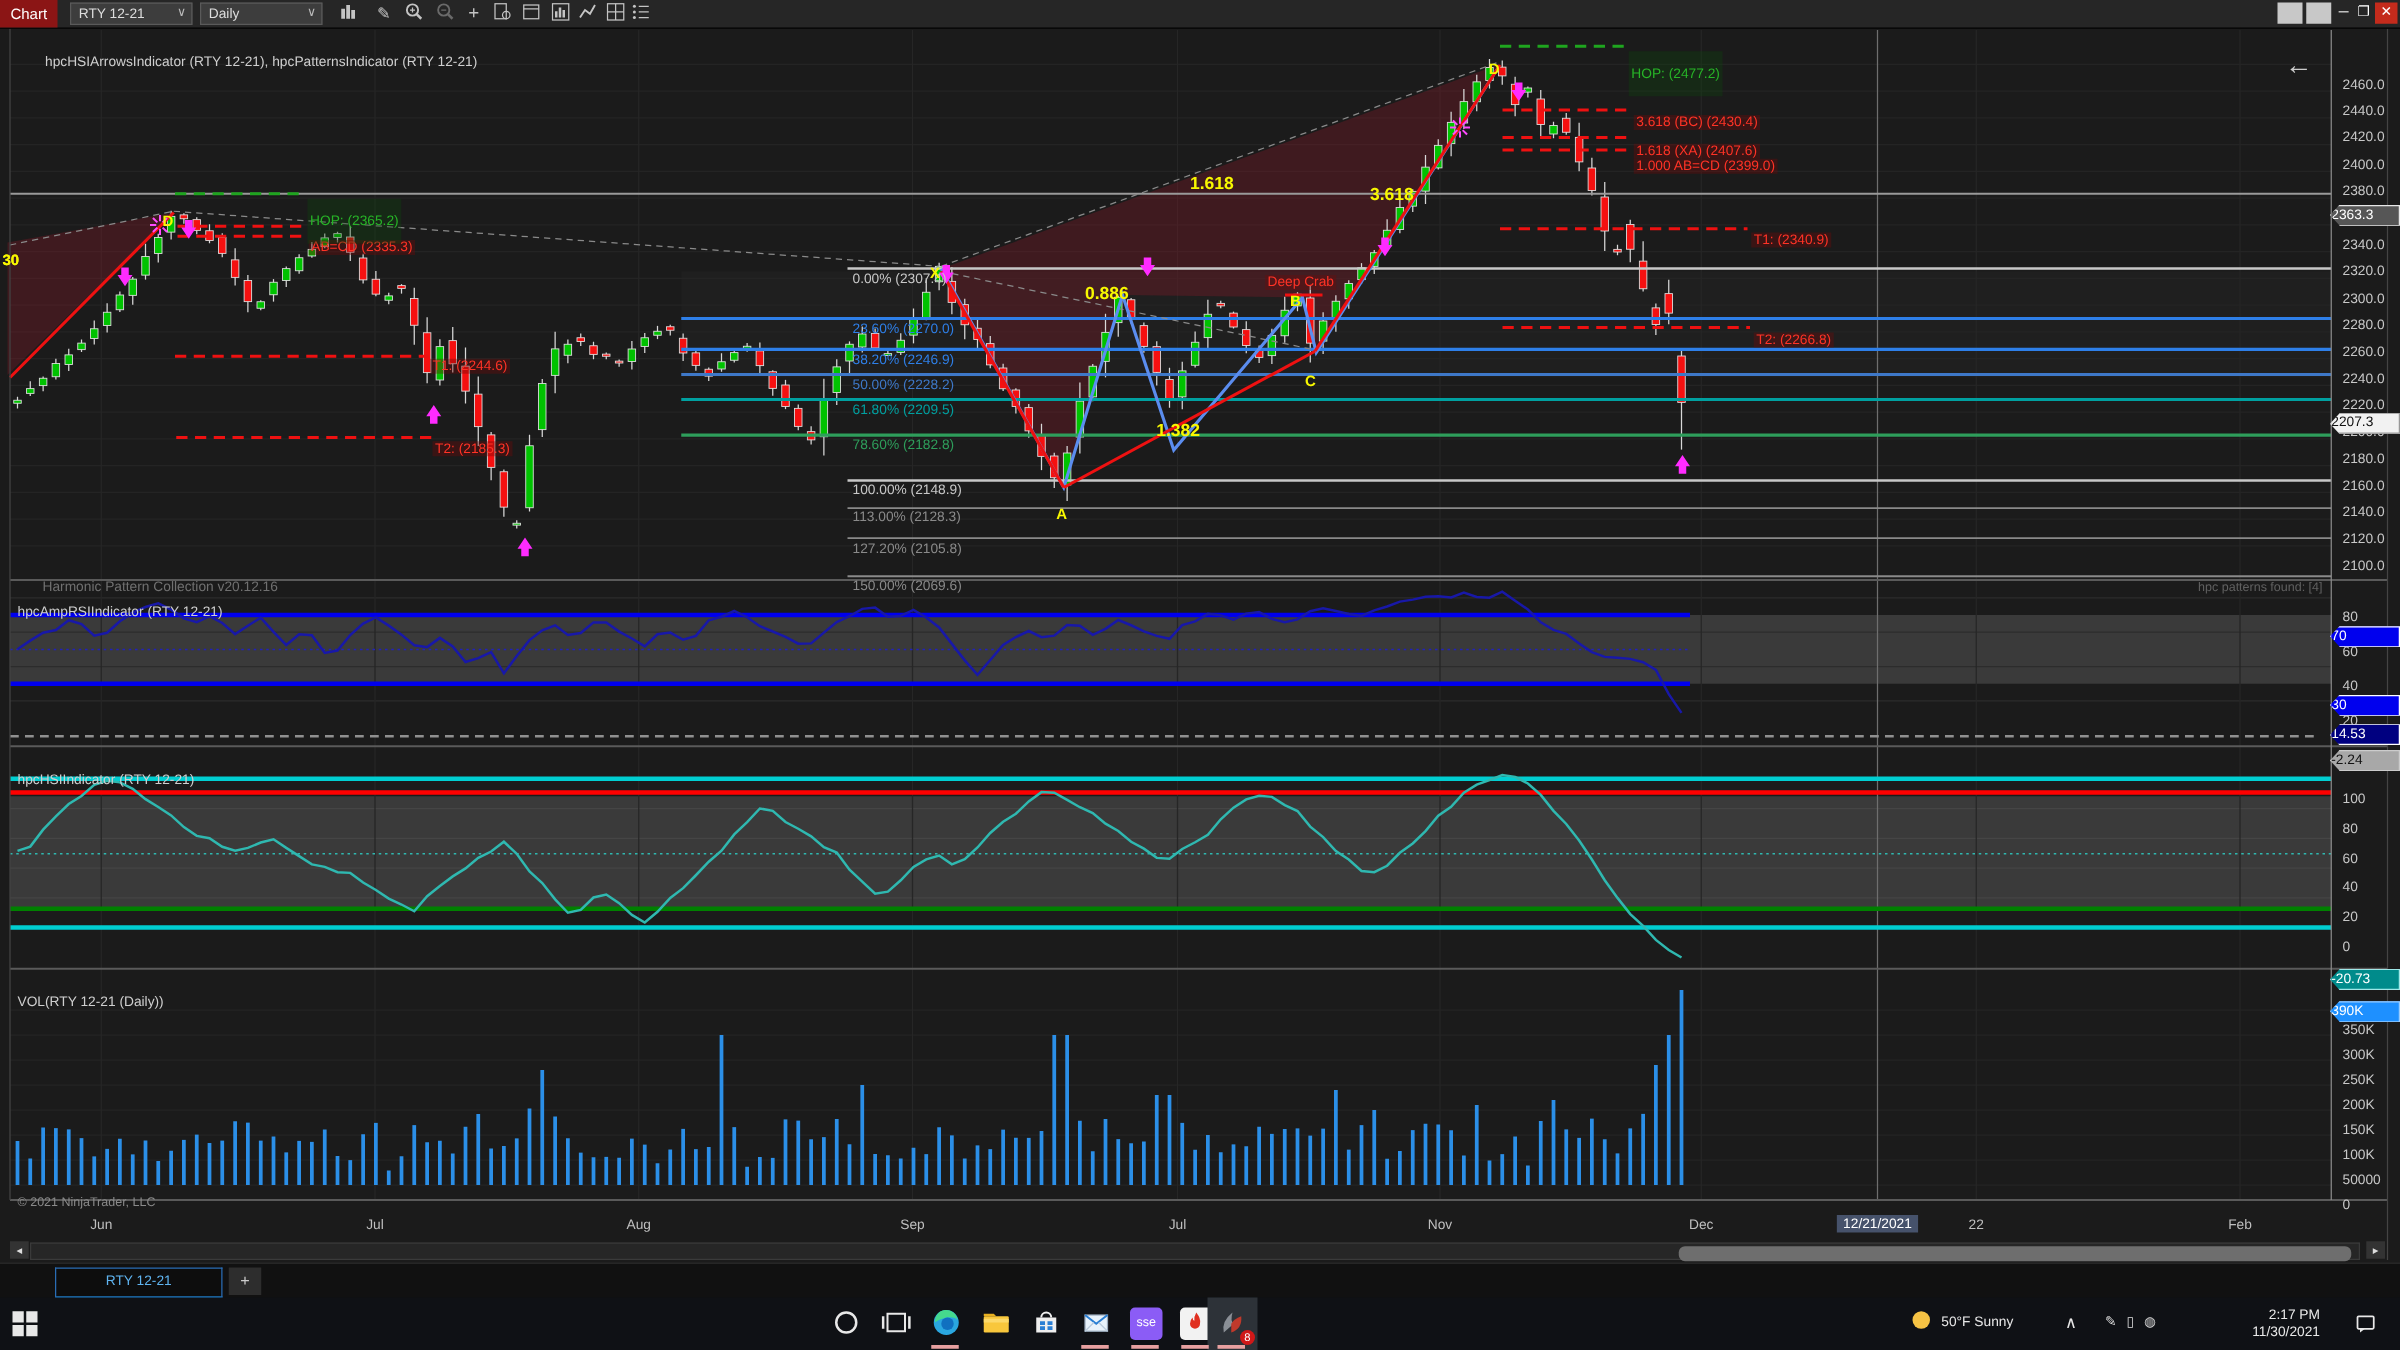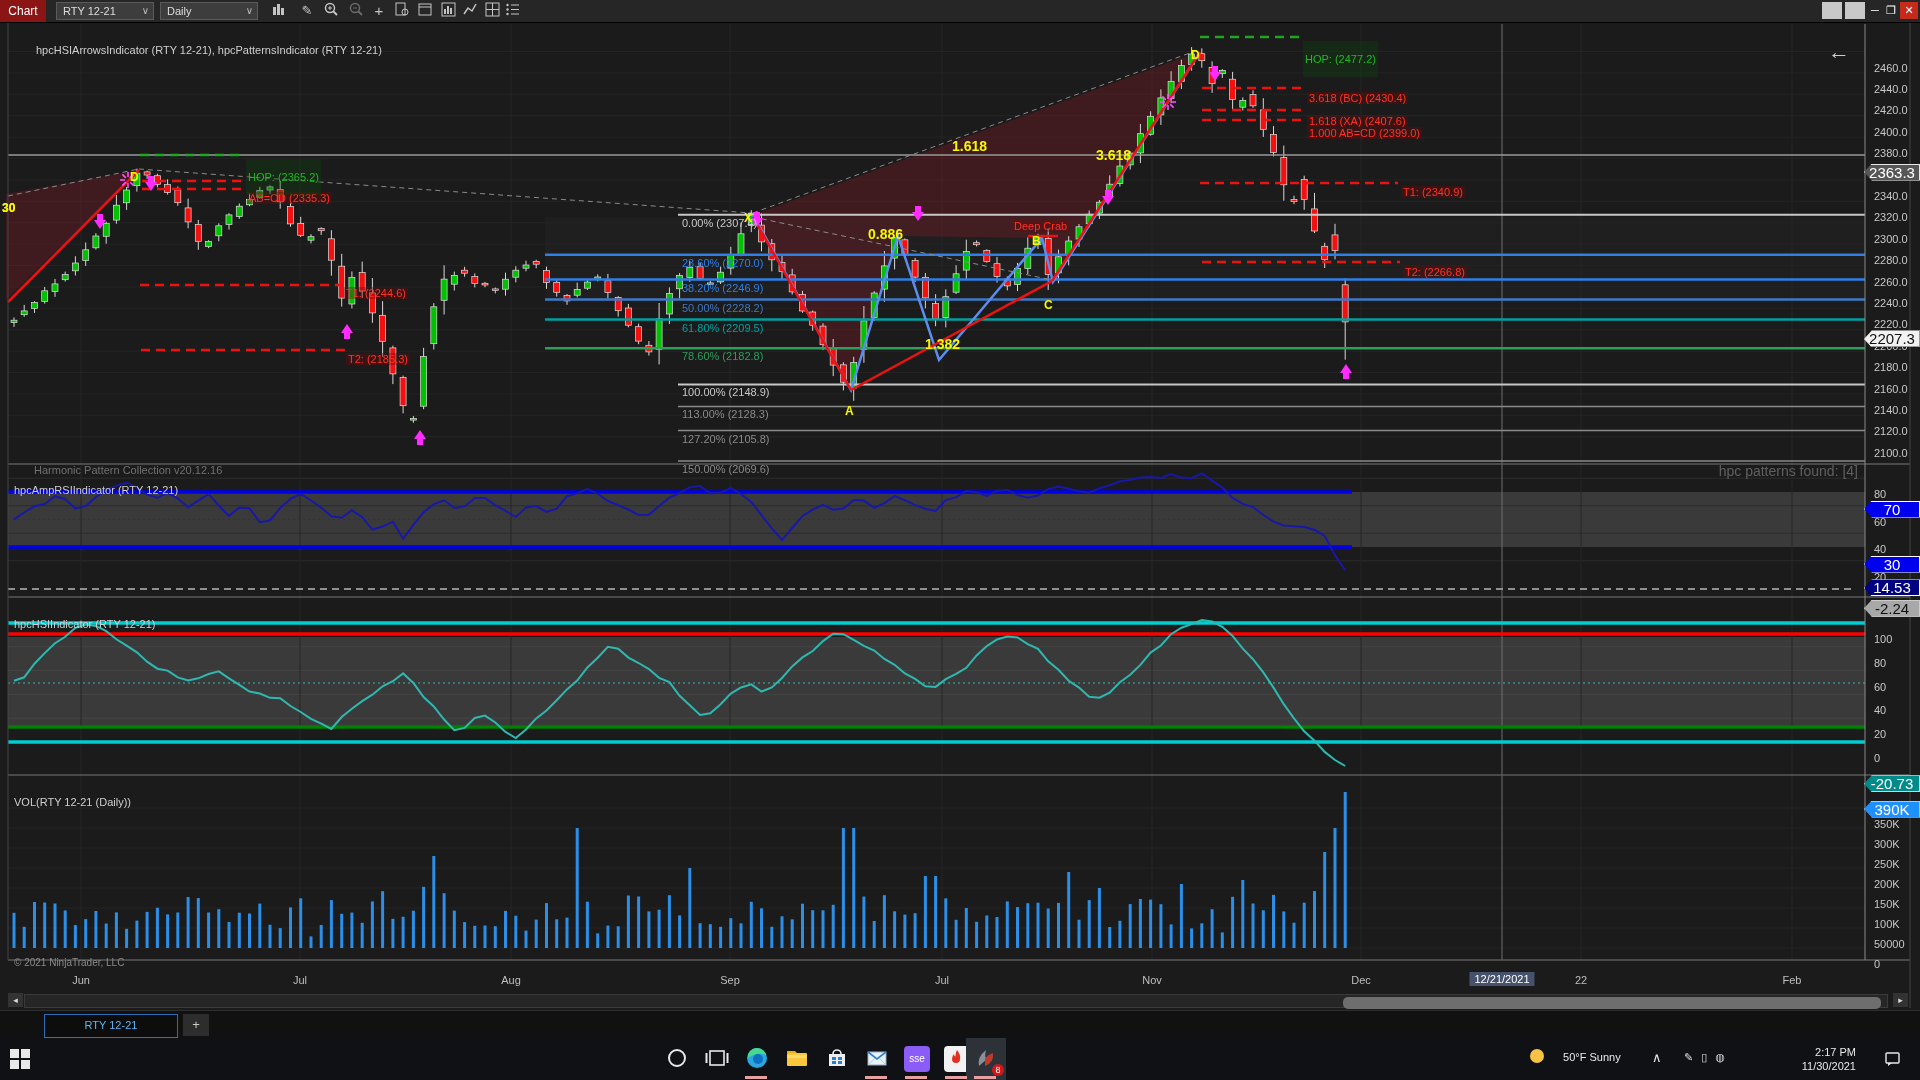--- a/index.html
+++ b/index.html
@@ -12,21 +12,21 @@
 .tb-ico{position:absolute;top:2px;width:22px;height:18px;color:#c4c4c4;text-align:center;font-size:13px;line-height:18px}
 .winbtns span{position:absolute;top:2px;height:17px;font-size:11px;text-align:center;line-height:17px}
 
 #cv{position:absolute;left:0;top:0;z-index:1}
 #ov{position:absolute;left:0;top:16px;width:1920px;height:1080px;z-index:5;pointer-events:none}
 .lbl{position:absolute;font-size:11px;white-space:nowrap;line-height:12px}
 .ylbl{color:#f8f800;font-weight:bold;font-size:12px}
 .rlbl{color:#ff3326;background:rgba(110,10,10,.38);padding:0 2px}
 .glbl{color:#27b427;background:rgba(15,70,15,.35);padding:12px 2px}
 .axt{color:#c8c8c8;font-size:11px}
-.badge{position:absolute;left:1864px;width:54px;height:15px;font-size:15px;line-height:15px;text-align:center;clip-path:polygon(0 50%,14% 0,100% 0,100% 100%,14% 100%)}
+.badge{position:absolute;left:1864px;width:54px;height:15px;font-size:11px;line-height:15px;clip-path:polygon(0 50%,14% 0,100% 0,100% 100%,14% 100%)}
 .paneLbl{position:absolute;color:#cfcfcf;font-size:11px;z-index:6}
 
 .xaxis{position:absolute;left:0;top:962px;width:1800px;height:30px;z-index:6}
 .mon{position:absolute;top:12px;color:#bfbfbf;font-size:11px;transform:translateX(-50%)}
 .datebadge{position:absolute;top:10px;transform:translateX(-50%);background:#46526b;color:#fff;font-size:11px;padding:1px 5px}
 .sbar{position:absolute;left:0;top:992px;width:1912px;height:16px;z-index:6}
 .sb-track{position:absolute;left:24px;top:2px;width:1862px;height:12px;background:#262626;border:1px solid #3a3a3a}
 .sb-thumb{position:absolute;top:2px;height:12px;background:#6e6e6e;border-radius:5px}
 .sb-btn{position:absolute;top:1px;width:15px;height:14px;background:#333;color:#ddd;font-size:9px;text-align:center;line-height:14px}
 .tabbar{position:absolute;left:0;top:1010px;width:1920px;height:28px;background:#111;border-top:1px solid #2e2e2e;z-index:6}
@@ -654,21 +654,21 @@
       <line x1="8" y1="22" x2="8" y2="960" stroke="#444" stroke-width="1"></line>
       <line x1="1865" y1="24" x2="1865" y2="960" stroke="#8a8a8a" stroke-width="1"></line>
       <line x1="1910" y1="22" x2="1910" y2="1008" stroke="#444" stroke-width="1"></line>
     </svg>
   <div id="ov">
     <div class="paneLbl" style="left:36px;top:28px">hpcHSIArrowsIndicator (RTY 12-21), hpcPatternsIndicator (RTY 12-21)</div>
     <div class="paneLbl" style="left:14px;top:468px">hpcAmpRSIIndicator (RTY 12-21)</div>
     <div class="paneLbl" style="left:14px;top:602px">hpcHSIIndicator (RTY 12-21)</div>
     <div class="paneLbl" style="left:14px;top:780px">VOL(RTY 12-21 (Daily))</div>
     <div class="lbl" style="left:34px;top:448px;color:#707070">Harmonic Pattern Collection v20.12.16</div>
-    <div class="lbl" style="right:62px;top:449px;color:#606060;font-size:14px">hpc patterns found: [4]</div>
+    <div class="lbl" style="right:62px;top:449px;color:#606060;font-size:10px">hpc patterns found: [4]</div>
     <div class="lbl" style="left:14px;top:941px;color:#8a8a8a;font-size:10px">© 2021 NinjaTrader, LLC</div>
     <div class="lbl ylbl" style="left:2px;top:186px">30</div>
     <div class="lbl" style="left:1828px;top:30px;color:#ccc;font-size:22px">←</div>
   <div class="lbl axt" style="left:1874px;top:45.53100000000019px">2460.0</div>
       <div class="lbl axt" style="left:1874px;top:66.9310000000002px">2440.0</div>
       <div class="lbl axt" style="left:1874px;top:88.33100000000019px">2420.0</div>
       <div class="lbl axt" style="left:1874px;top:109.7310000000002px">2400.0</div>
       <div class="lbl axt" style="left:1874px;top:131.1310000000002px">2380.0</div>
       <div class="lbl axt" style="left:1874px;top:173.9310000000002px">2340.0</div>
       <div class="lbl axt" style="left:1874px;top:195.3310000000002px">2320.0</div>
@@ -818,21 +818,21 @@
         </svg>
       <div style="position:absolute;right:2px;bottom:4px;width:12px;height:12px;background:#d01818;border-radius:50%;color:#fff;font-size:9px;text-align:center;line-height:12px">8</div>
     </div>
     <div class="pinline" style="left:745px"></div>
     <div class="pinline" style="left:865px"></div>
     <div class="pinline" style="left:905px"></div>
     <div class="pinline" style="left:945px"></div>
     <div class="pinline" style="left:974px"></div>
     <div class="tray" style="left:1530px;top:11px">
       <span style="display:inline-block;width:14px;height:14px;background:#f6c344;border-radius:50%;vertical-align:-2px"></span>
-      <span style="margin-left:16px">50°F Sunny</span>
+      <span style="margin-left:6px">50°F Sunny</span>
     </div>
     <div class="tray" style="left:1652px;top:12px;font-size:13px">∧</div>
     <div class="tray" style="left:1684px;top:13px;letter-spacing:8px;color:#ddd">✎▯◍</div>
     <div class="tray" style="left:1786px;top:7px;width:70px;text-align:right;line-height:14px">
       <div>2:17 PM</div>
         <div>11/30/2021</div>
     </div>
     <div class="tray" style="left:1884px;top:12px"><svg width="18" height="18">
           <rect x="2" y="3" width="13" height="10" rx="1" stroke="#e8e8e8" fill="none" stroke-width="1.4"></rect>
           <path d="M4 13 l0 3 4 -3z" fill="#e8e8e8"></path>

